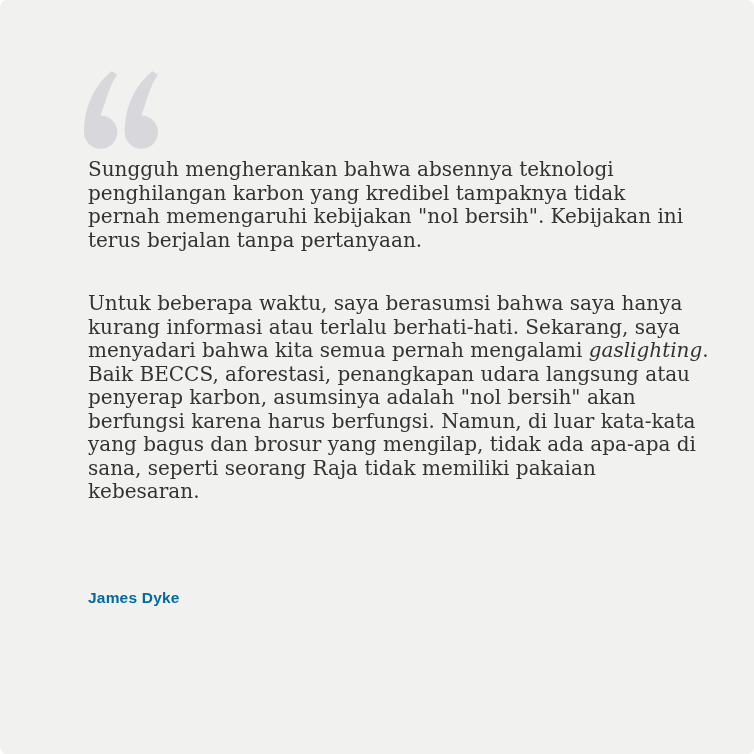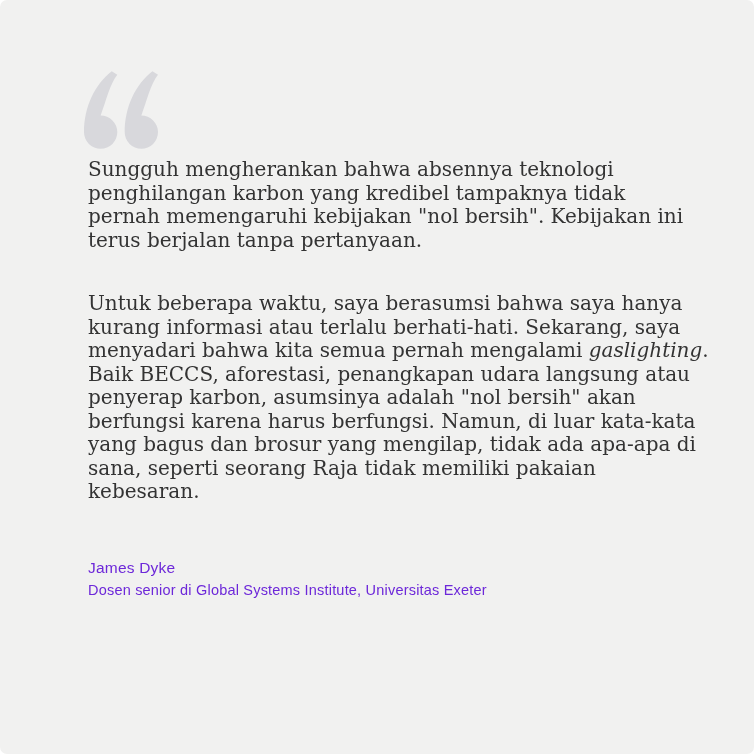--- a/index.html
+++ b/index.html
@@ -44,24 +44,24 @@
     white-space: pre-line;
   }
   .quote-text p + p {
     margin-top: 40px;
   }
   .quote-text em {
   }
   .attribution {
     position: absolute;
     left: 88px;
-    top: 556px;
-    color: #6d28d9;
+    top: 586px;
+    color: #0369a1;
     font-family: "Liberation Sans", sans-serif;
-    font-weight: 400;
+    font-weight: 700;
     letter-spacing: 0.2px;
   }
   .attr-name {
     font-size: 15.5px;
     line-height: 23px;
   }
   .attr-role {
     font-size: 14.5px;
     line-height: 23px;
   }
@@ -89,16 +89,15 @@
 Baik BECCS, aforestasi, penangkapan udara langsung atau
 penyerap karbon, asumsinya adalah "nol bersih" akan
 berfungsi karena harus berfungsi. Namun, di luar kata-kata
 yang bagus dan brosur yang mengilap, tidak ada apa-apa di
 sana, seperti seorang Raja tidak memiliki pakaian
 kebesaran.</span></p>
   </div>
 
   <div class="attribution">
     <div class="attr-name">James Dyke</div>
-    <div class="attr-role">Dosen senior di Global Systems Institute, Universitas Exeter</div>
   </div>
 
 </div>
 
 </body></html>

